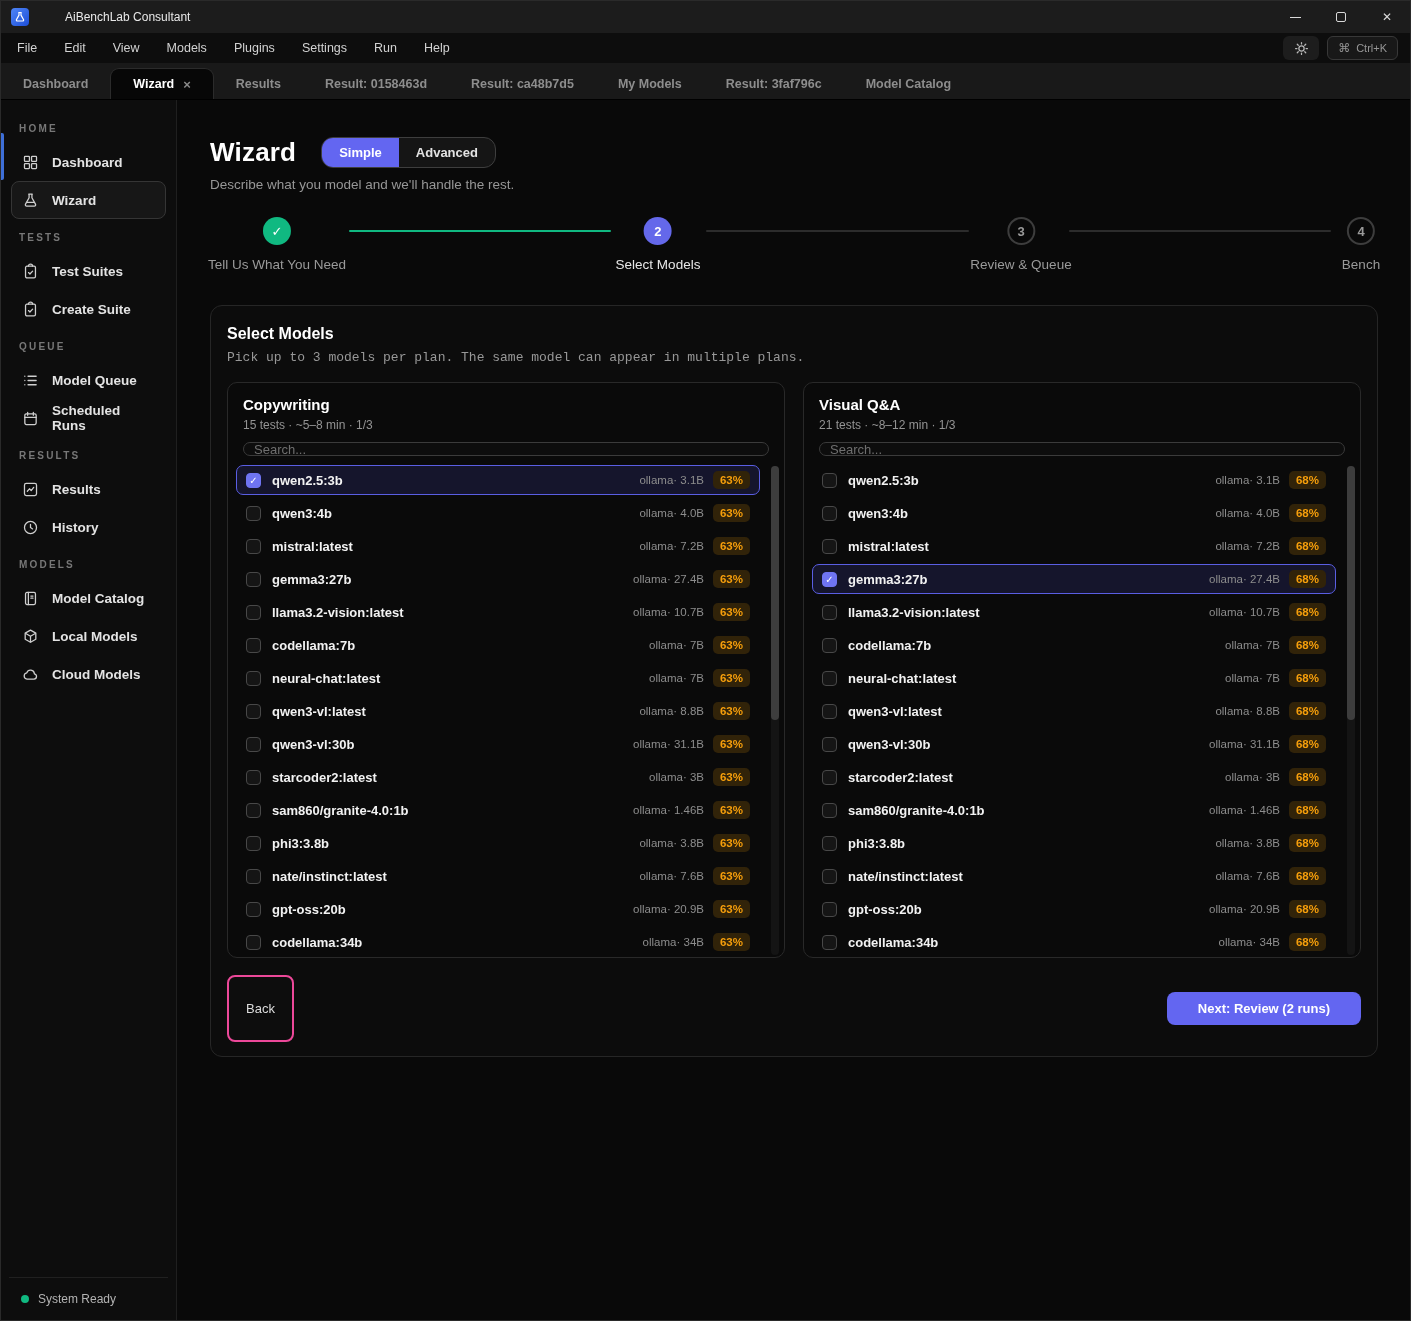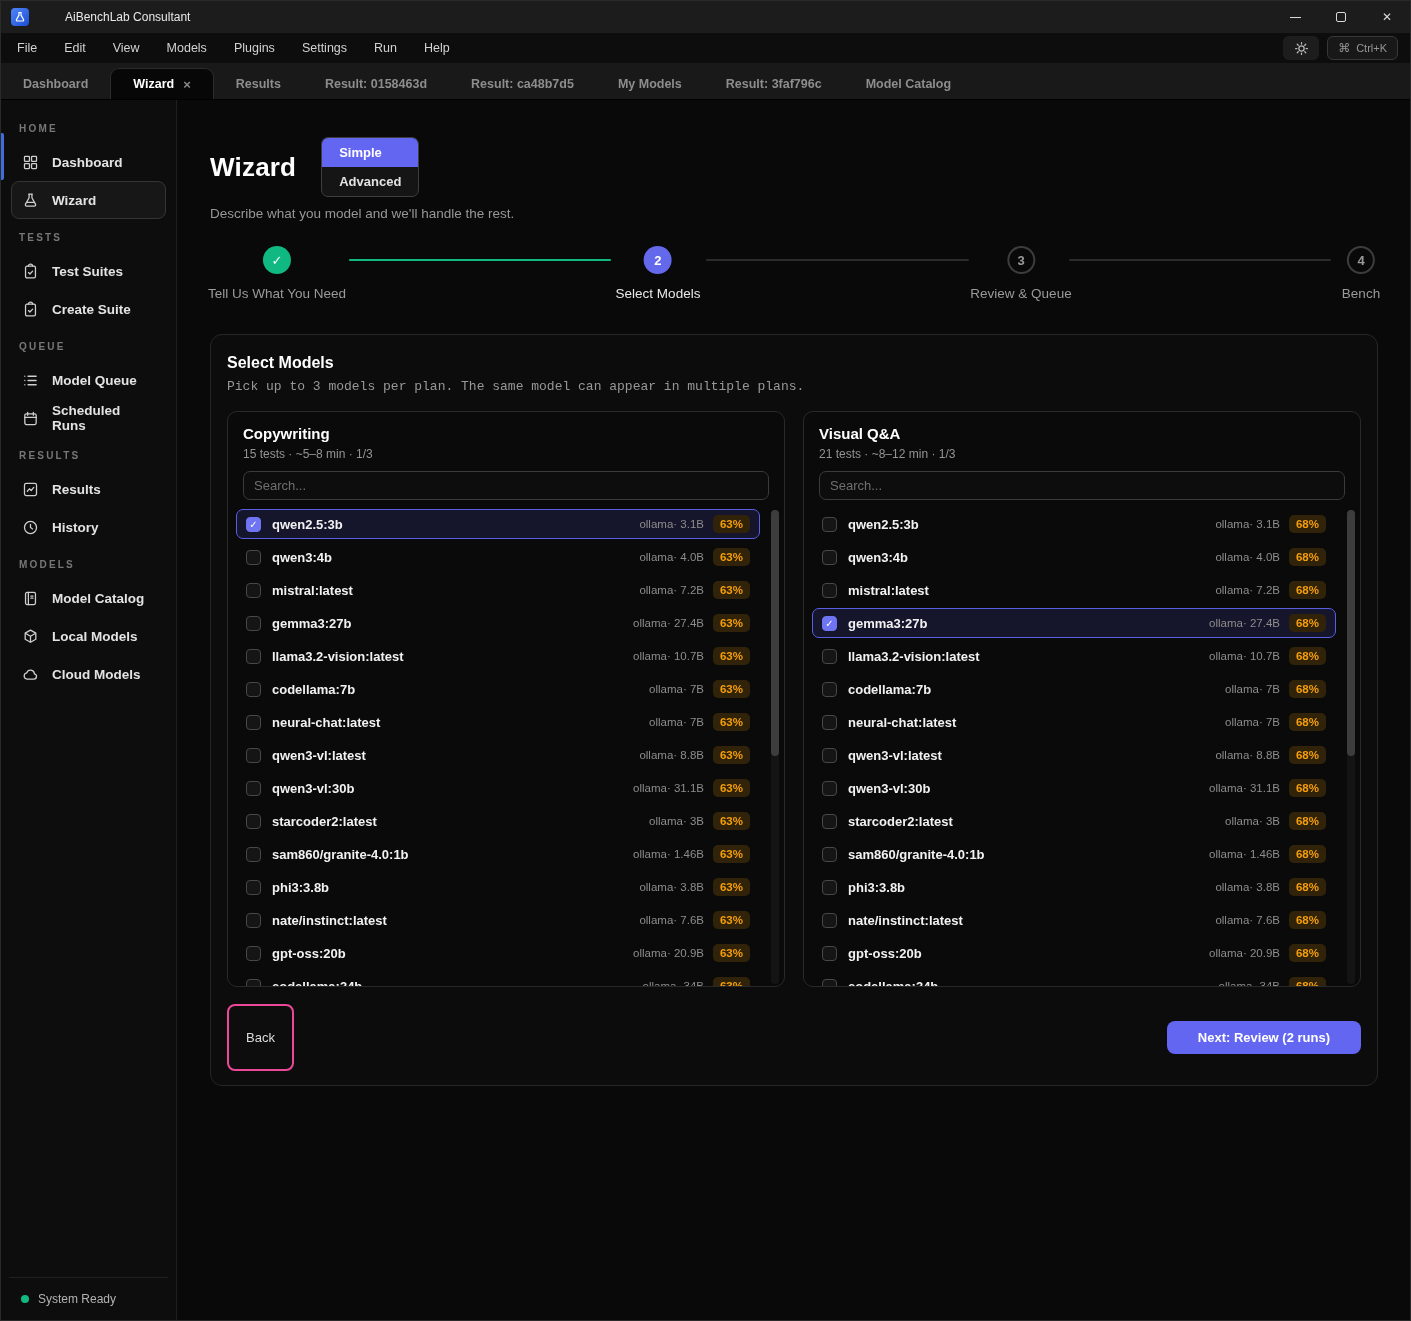--- a/index.html
+++ b/index.html
@@ -53,21 +53,21 @@
   .side-icon { width:17px; height:17px; color:#cfcfcf; display:flex; }
   .side-icon svg { width:17px; height:17px; }
   .sidebar-status { margin-top:auto; border-top:1px solid #202020; margin-left:8px; margin-right:8px;
     height:43px; display:flex; align-items:center; gap:9px; padding:0 12px; font-size:12px; color:#b3b3b3; }
   .status-dot { width:8px; height:8px; border-radius:50%; background:#10b981; }
 
   
   .main { flex:1; background:#090909; padding:0 34px 0 33px; overflow:hidden; }
   .page-head { margin-top:37px; display:flex; align-items:center; gap:25px; }
   .page-title { font-size:26px; font-weight:700; color:#fff; letter-spacing:0.2px; }
-  .mode-toggle { display:flex; border:1px solid #3e3e3e; border-radius:7px; overflow:hidden; background:#151515;flex-direction:column; }
+  .mode-toggle { display:flex; border:1px solid #3e3e3e; border-radius:12px; overflow:hidden; background:#151515; }
   .mode-opt { padding:7px 17px; font-size:13px; font-weight:600; color:#e3e3e3; cursor:default; }
   .mode-opt.selected { background:#6366f1; color:#fff; }
   .page-sub { margin-top:9px; font-size:13.5px; color:#979797; }
 
   
   .stepper { position:relative; width:1168px; height:62px; margin-top:25px; }
   .step { position:absolute; top:0; transform:translateX(-50%); text-align:center; }
   .step-circle { width:28px; height:28px; border-radius:50%; margin:0 auto; display:flex; align-items:center; justify-content:center;
     font-size:13px; font-weight:700; }
   .step.done .step-circle { background:#10b981; color:#fff; }
@@ -81,21 +81,21 @@
   
   .panel { margin-top:26px; width:1168px; border:1px solid #262626; border-radius:12px; background:#0c0c0c; padding:19px 16px 14px; }
   .panel-title { font-size:16px; font-weight:700; color:#fff; }
   .panel-sub { margin-top:7px; font-size:13px; color:#989898;font-family:Liberation Mono, monospace; }
   .plans { display:flex; gap:18px; margin-top:17px; }
   .plan-card { flex:1; height:576px; border:1px solid #292929; border-radius:10px; background:#0a0a0a;
     padding:13px 0 0; display:flex; flex-direction:column; overflow:hidden; }
   .plan-head { padding:0 15px; }
   .plan-title { font-size:15px; font-weight:700; color:#fff; }
   .plan-meta { margin-top:5px; font-size:12px; color:#949494; }
-  .plan-search { margin:10px 15px 0; height:29px; border:1px solid #3b3b3b; border-radius:7px; background:#0d0d0d;
+  .plan-search { margin:10px 15px 0; height:14px; border:1px solid #3b3b3b; border-radius:7px; background:#0d0d0d;
     color:#e0e0e0; font-size:13px; padding:0 10px; font-family:inherit; outline:none; }
   .plan-search::placeholder { color:#6f6f6f; }
   .model-list { margin-top:8px; flex:1; overflow:hidden; position:relative; padding:1px 24px 0 8px; }
   .model-row { height:30px; margin-bottom:3px; border-radius:7px; border:1px solid transparent;
     display:flex; align-items:center; gap:11px; padding:0 9px; }
   .model-row.selected { border-color:#5a5ee3; background:#15152c; }
   .checkbox { width:15px; height:15px; border-radius:4px; border:1px solid #484848; background:#151515; flex:0 0 auto;
     display:flex; align-items:center; justify-content:center; font-size:10px; color:#fff; }
   .checkbox.checked { background:#6f74f2; border-color:#6f74f2; font-weight:700; }
   .model-name { font-size:13px; font-weight:700; color:#f2f2f2; white-space:nowrap; }

